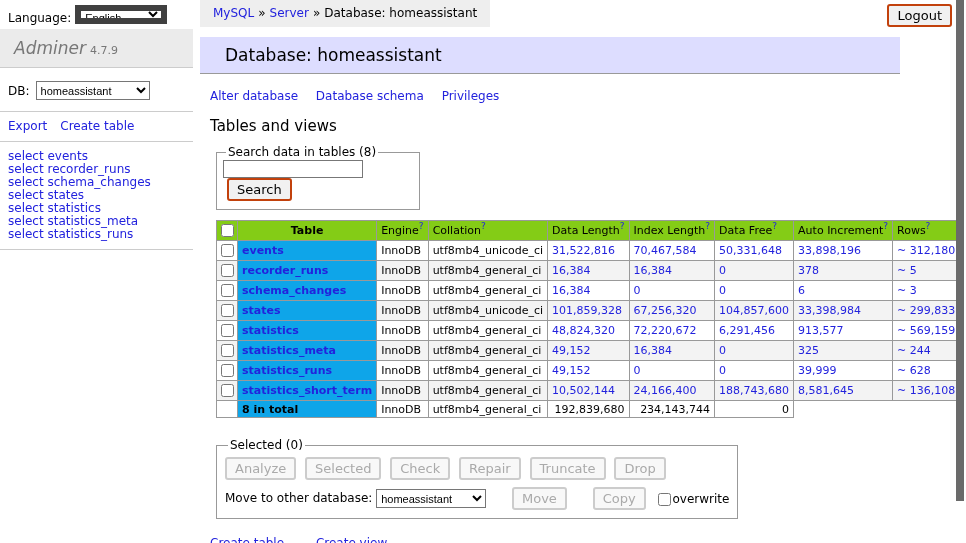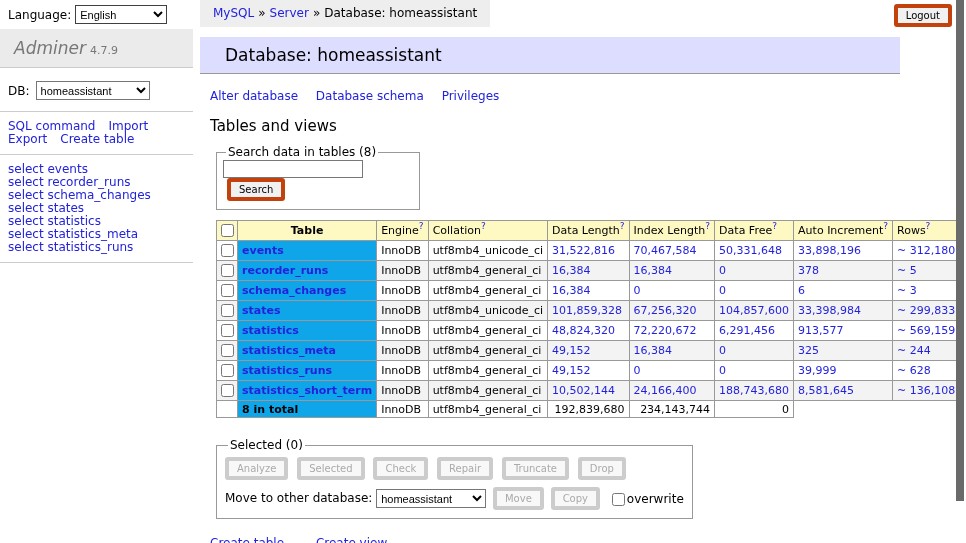--- a/index.html
+++ b/index.html
@@ -7,26 +7,26 @@
   body {
     width:966px; height:543px; position:relative; overflow:hidden;
     background:#fff; color:#000;
     font-family:"DejaVu Sans","Liberation Sans",sans-serif; font-size:12px;
   }
   a { color:#2222dd; text-decoration:none; cursor:pointer; }
 
   
   .lang-row { position:absolute; left:8px; top:5px; }
   .lang-row label { margin-right:4px; }
-  .lang-row select { width:92px; height:19px; font-size:11px; border:1px solid #404040; background:#fff; }
+  .lang-row select { width:92px; height:19px; font-size:11px; border:6px solid #404040; background:#fff; }
   .logout-btn { position:absolute; top:4px; right:14px; }
 
   button.std {
-    font-family:inherit; font-size:10px; padding:2px 8px;
-    background:#f1f1f1; border:4px solid #c2410c; border-radius:3px; color:#000; cursor:pointer;
+    font-family:inherit; font-size:13px; padding:2px 8px;
+    background:#f1f1f1; border:2px solid #c2410c; border-radius:3px; color:#000; cursor:pointer;
   }
   button.std:disabled, button.dis {
     color:#aaa; border-color:#ccc; background:#f8f8f8; cursor:default;
   }
 
   
   .breadcrumb {
     position:absolute; left:200px; top:0; height:27px; line-height:27px;
     background:#eeeeee; padding:0 13px; white-space:nowrap; font-size:12px;
   }
@@ -62,36 +62,36 @@
 
   fieldset { border:1px solid #999; margin:0; }
   legend { font-size:12px; padding:0 2px; margin-left:3px; }
 
   .search-fs { margin:10px 0 0 6px; width:204px; padding:1px 6px 8px 6px; }
   .search-fs input[type=text] { width:140px; height:18px; border:1px solid #777; font-size:11px; padding:0 3px; vertical-align:middle; }
   .search-fs button { margin-left:4px; vertical-align:middle; }
 
   table.db { border-collapse:collapse; margin:10px 0 0 6px; font-size:11px; table-layout:fixed; }
   table.db th, table.db td { border:1px solid #999; padding:1px 4px; height:17px; overflow:hidden; white-space:nowrap; }
-  table.db thead th, table.db thead td { background:#fef9c3; font-weight:normal; text-align:left; height:19px; }
+  table.db thead th, table.db thead td { background:#84cc16; font-weight:normal; text-align:left; height:19px; }
   table.db thead th.tbl-head { font-weight:bold; text-align:center; }
   table.db tbody th { background:#0ea5e9; text-align:left; }
   table.db tr.odd td { background:#f3f3f3; }
   table.db .chk { text-align:center; padding:0; }
   table.db a.tname { font-weight:bold; }
   table.db td.num { color:#2222dd; }
   table.db td.numk { text-align:right; color:#000; }
   sup.help { color:#2222dd; font-size:9px; line-height:0; }
 
   .selected-fs { margin:20px 0 0 6px; width:402px; padding:2px 8px 8px 8px; }
   .btn-row { margin:3px 0 7px 0; }
   .btn-row button { margin-right:5px; }
   .move-row { white-space:nowrap; }
   .move-row select { width:110px; height:19px; font-size:11px; border:1px solid #767676; background:#fff; vertical-align:middle; }
-  .move-row button { margin-left:3px; vertical-align:middle; }
+  .move-row button { margin-left:22px; vertical-align:middle; }
   .move-row .ovw { margin-left:8px; vertical-align:middle; }
   .move-row input[type=checkbox] { vertical-align:middle; margin:0 2px 0 0; }
 
   .create-links { margin-top:17px; }
   .create-links a { margin-right:28px; }
 
   
   .scrollbar { position:absolute; right:0; top:0; width:10px; height:543px; background:#fff; }
   .scrollbar .thumb { position:absolute; left:0; top:0; width:8px; height:501px; background:#6a6a6a; }
 </style>
@@ -110,21 +110,20 @@
 
 <div class="sidebar">
   <h1>
     <span class="app">Adminer</span><span class="ver">4.7.9</span>
   </h1>
   <div class="db-row">
     <label>DB:</label><select><option>homeassistant</option></select>
   </div>
   <hr class="side-hr">
   <div class="side-actions">
-    <div><a>SQL command</a><a>Import</a></div>
     <div><a>Export</a><a>Create table</a></div>
   </div>
   <hr class="side-hr">
   <div class="side-tables">
     <a>select events</a>
     <a>select recorder_runs</a>
     <a>select schema_changes</a>
     <a>select states</a>
     <a>select statistics</a>
     <a>select statistics_meta</a>

